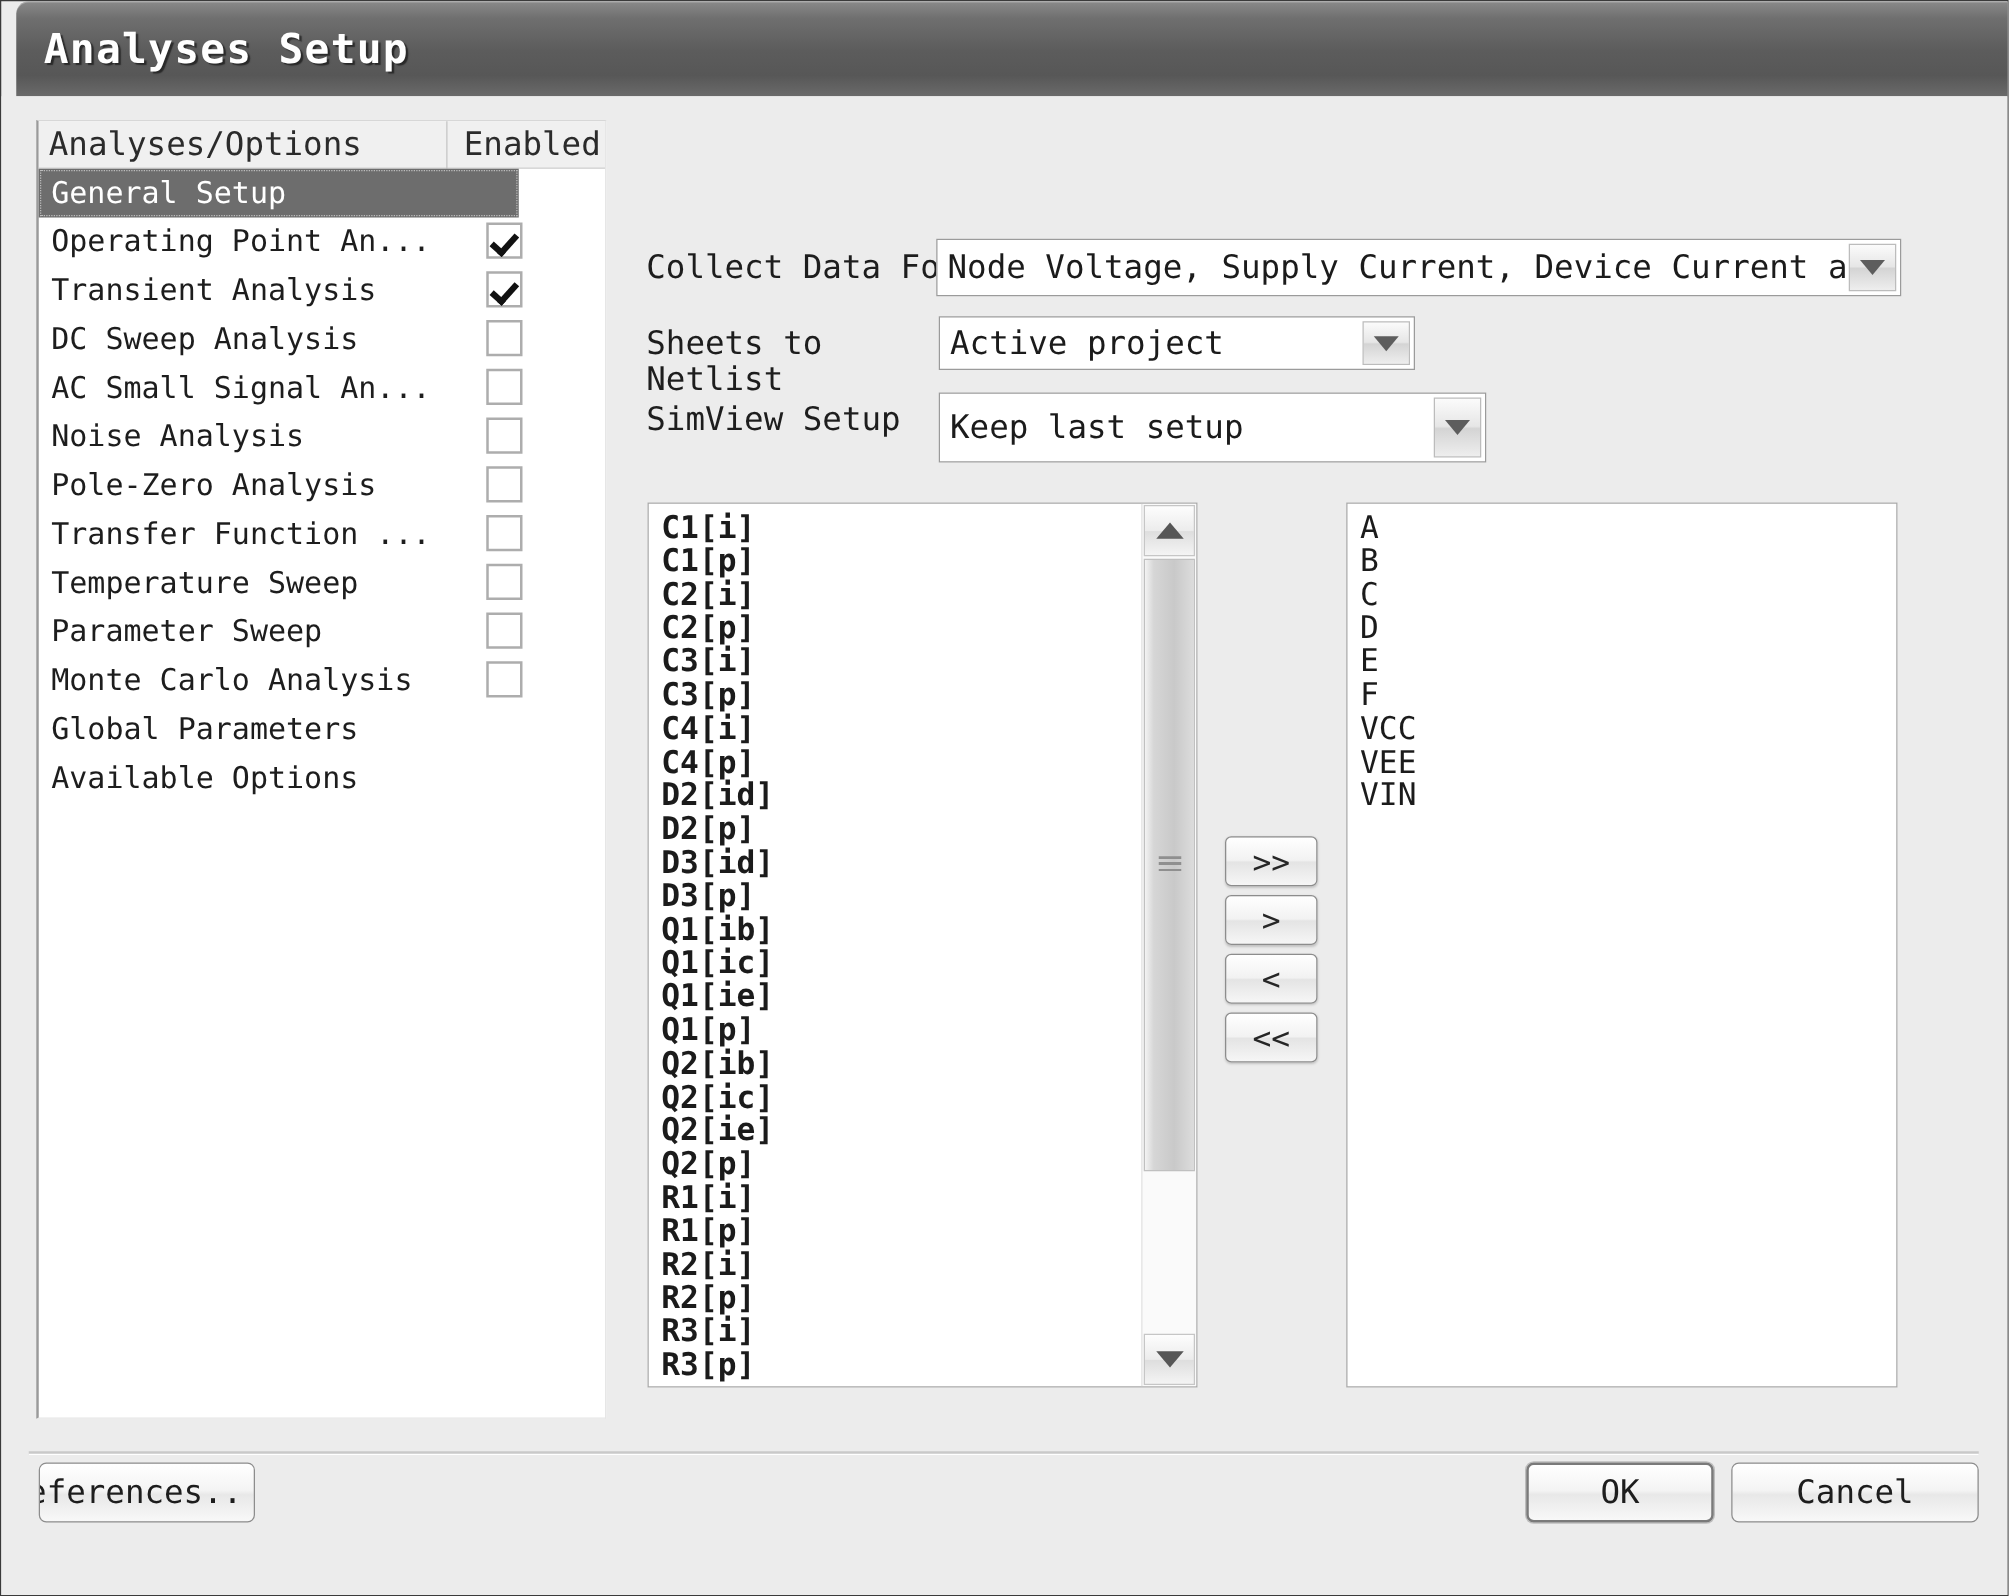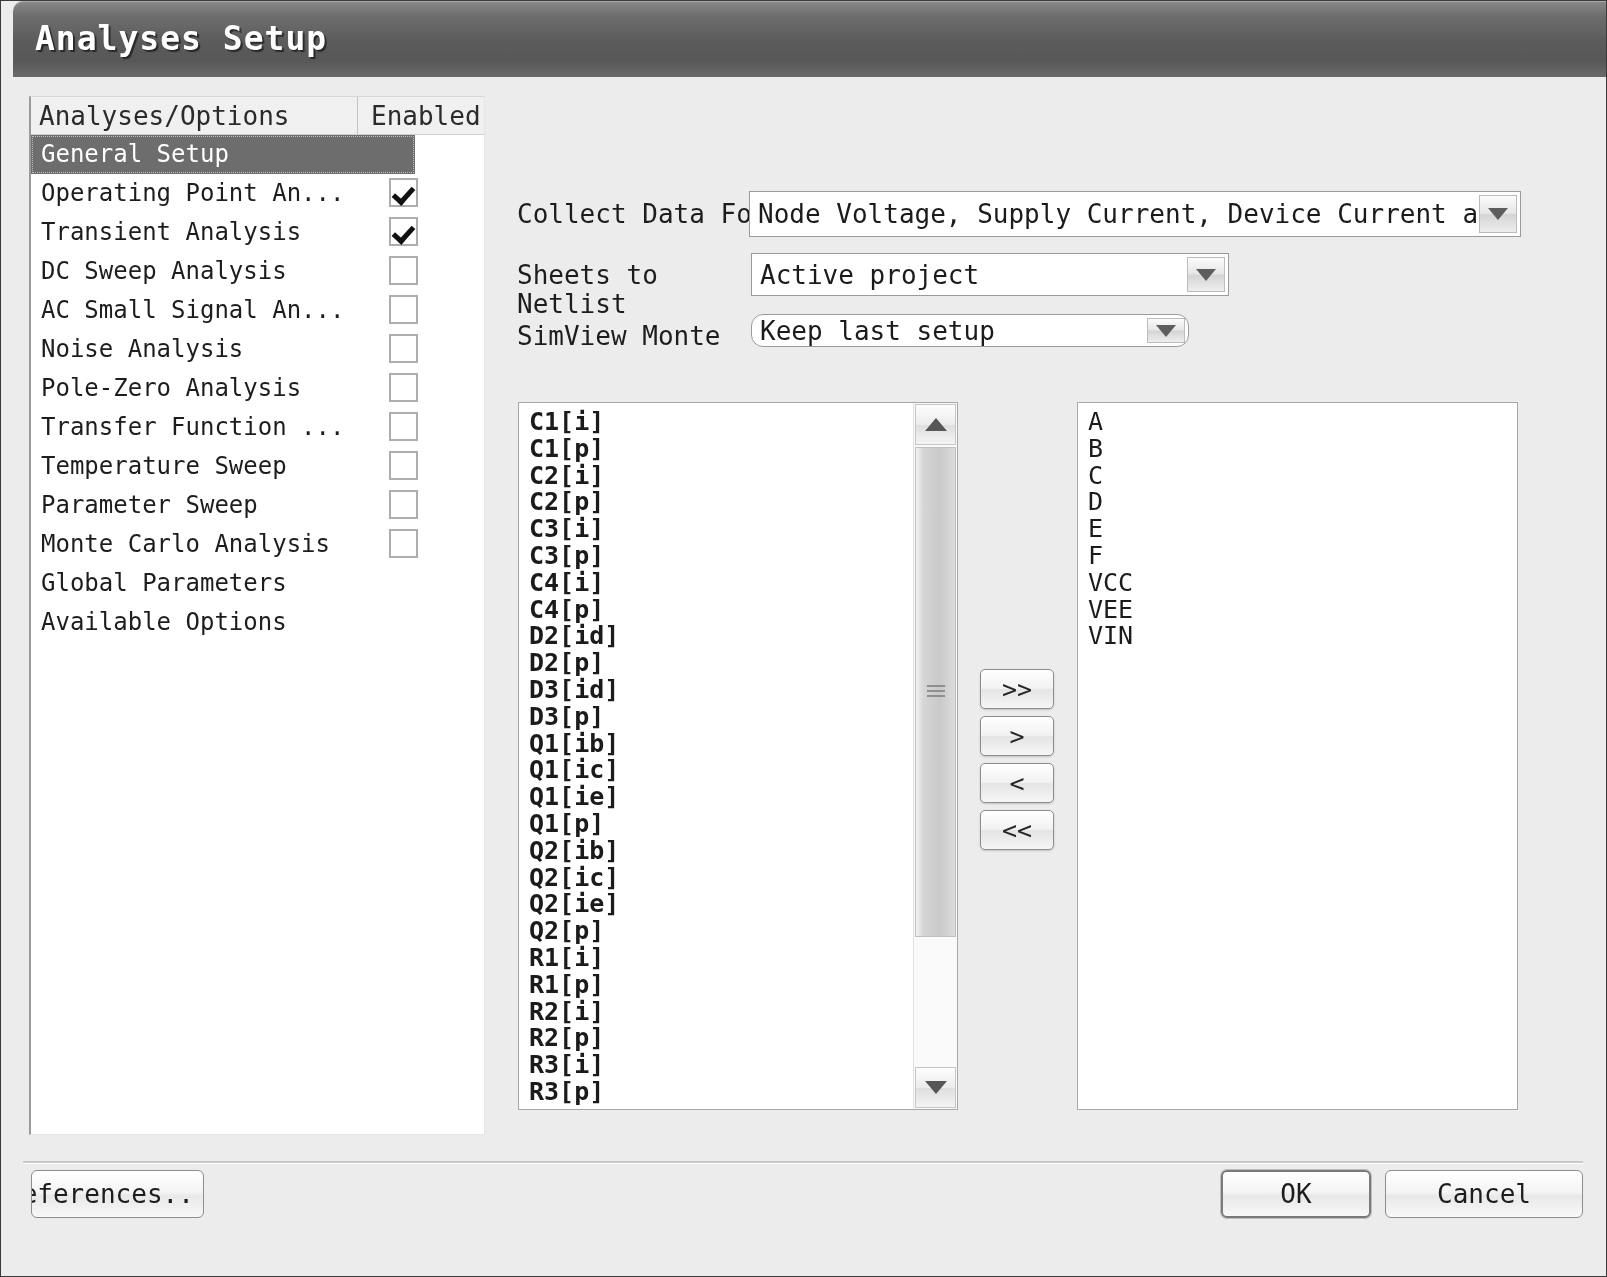--- a/index.html
+++ b/index.html
@@ -420,29 +420,29 @@
     <div class="field-label" style="left:516px; top:122px;">Collect Data For</div>
     <div class="combo" style="left:748px; top:114px; width:772px; height:46px;">
       <div class="val">Node Voltage, Supply Current, Device Current and</div>
       <div class="arrowbtn">
           <span class="chev-down"></span>
         </div>
     </div>
 
     <div class="field-label" style="left:516px; top:183px;">Sheets to</div>
     <div class="field-label" style="left:516px; top:212px;">Netlist</div>
-    <div class="combo" style="left:750px; top:176px; width:478px; height:43px;">
+    <div class="combo" style="left:750px; top:176px; width:381px; height:43px;">
       <div class="val">Active project</div>
       <div class="arrowbtn">
           <span class="chev-down"></span>
         </div>
     </div>
 
-    <div class="field-label" style="left:516px; top:244px;">SimView Monte</div>
-    <div class="combo" style="left:750px; top:237px; width:438px; height:33px;border-radius:12px;">
+    <div class="field-label" style="left:516px; top:244px;">SimView Setup</div>
+    <div class="combo" style="left:750px; top:237px; width:438px; height:56px;">
       <div class="val">Keep last setup</div>
       <div class="arrowbtn">
           <span class="chev-down"></span>
         </div>
     </div>
 
     <div class="section-title" style="left:516px; top:364px; width:440px;">Available Signals</div>
     <div class="section-title" style="left:1076px; top:364px; width:441px;">Active Signals</div>
 
     <div class="listbox" style="left:517px; top:325px; width:440px; height:708px;font-weight:bold;">

